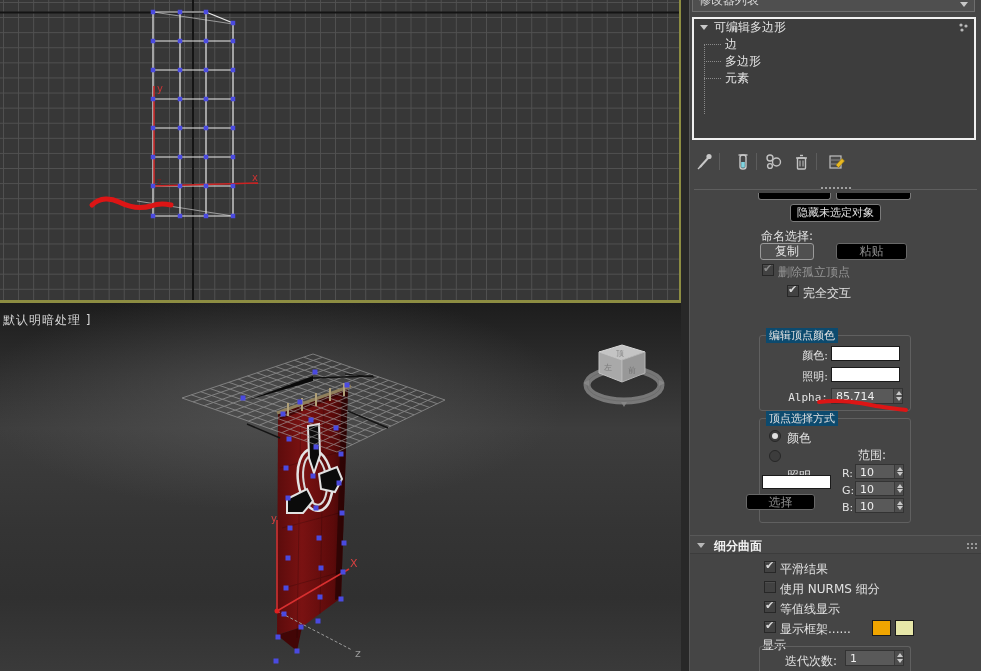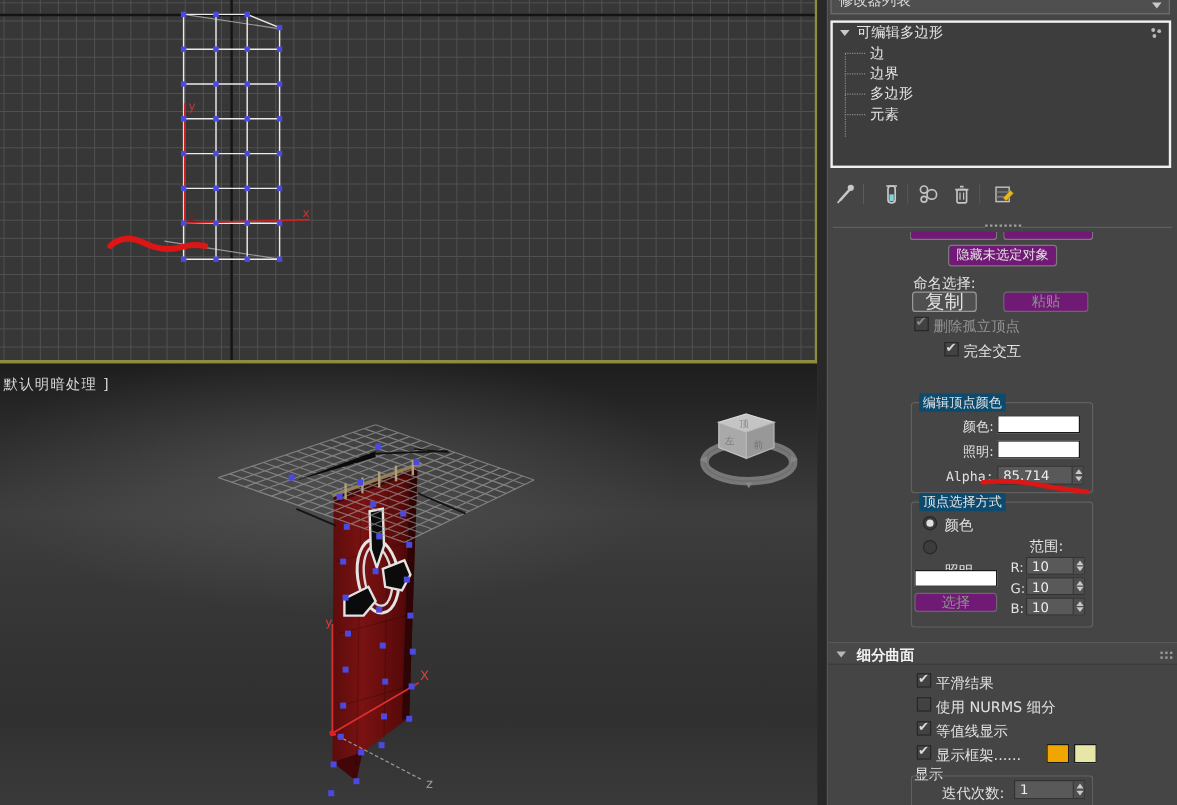--- a/index.html
+++ b/index.html
@@ -44,21 +44,21 @@
   .treeline { position:absolute; left:10px; top:25px; height:70px; border-left:1px dotted #8a8a8a; }
   .so-dots { position:absolute; right:4px; top:3px; }
 
   .toolbar { position:absolute; left:0; top:150px; width:100%; height:24px; }
   .tb-ic { position:absolute; top:2px; width:18px; height:20px; }
   .tb-sep { position:absolute; top:3px; width:1px; height:17px; background:#2e2e2e; border-right:1px solid #5c5c5c; }
 
   .splitter { position:absolute; left:4px; right:4px; top:189px; border-top:1px solid #5e5e5e; }
   .splitter .grip { position:absolute; left:50%; top:-3px; width:30px; margin-left:-15px; border-top:2px dotted #a0a0a0; background:#454545; height:4px; }
 
-  .btn { position:absolute; background:#701a75; border:1px solid #7a7a7a; border-radius:3px; color:#e2e2e2; text-align:center; font-size:11px; overflow:hidden; }
+  .btn { position:absolute; background:#000000; border:1px solid #7a7a7a; border-radius:3px; color:#e2e2e2; text-align:center; font-size:11px; overflow:hidden; }
   .btn.bright { border-color:#9a9a9a; background:#505050; }
   .btn.dim { color:#8f8f8f; border-color:#686868; }
   .btn.partial { border-radius:0 0 3px 3px; border-top:none; height:7px; }
 
   .plabel { position:absolute; font-size:11px; color:#e2e2e2; white-space:nowrap; }
   .plabel.dim { color:#949494; }
 
   .chk { position:absolute; width:12px; height:12px; background:#424242; border:1px solid #272727; box-shadow:inset 0 1px 0 rgba(255,255,255,.07); }
   .chk .mark { position:absolute; left:0px; top:-3px; font-size:11px; color:#d8d8d8; }
   .chk.dim .mark { color:#8a8a8a; }
@@ -331,24 +331,20 @@
             <circle cx="9" cy="4" r="1.6" fill="#b8b8b8"></circle>
             <circle cx="5" cy="8" r="1.6" fill="#b8b8b8"></circle>
         </svg>
       </div>
       <div class="srow">
         <span class="stub"></span>
         <span class="lbl-child">边</span>
       </div>
       <div class="srow">
         <span class="stub"></span>
-        <span class="lbl-child">边界</span>
-      </div>
-      <div class="srow">
-        <span class="stub"></span>
         <span class="lbl-child">多边形</span>
       </div>
       <div class="srow">
         <span class="stub"></span>
         <span class="lbl-child">元素</span>
       </div>
     </div>
 
     <div class="toolbar">
       <svg class="tb-ic" style="left:6px">
@@ -386,21 +382,21 @@
 
     <div class="splitter">
         <span class="grip"></span>
       </div>
 
     <div class="btn partial" style="left:68px; top:193px; width:73px;"></div>
     <div class="btn partial" style="left:146px; top:193px; width:75px;"></div>
 
     <div class="btn" style="left:100px; top:204px; width:91px; height:18px; line-height:16px;">隐藏未选定对象</div>
     <div class="plabel" style="left:71px; top:228px; font-size:12px;">命名选择:</div>
-    <div class="btn bright" style="left:70px; top:243px; width:54px; height:17px; line-height:15px; font-size:16px;">复制</div>
+    <div class="btn bright" style="left:70px; top:243px; width:54px; height:17px; line-height:15px; font-size:12px;">复制</div>
     <div class="btn dim" style="left:146px; top:243px; width:71px; height:17px; line-height:15px; font-size:12px;">粘贴</div>
 
     <div class="chk dim" style="left:72px; top:264px;">
       <span class="mark">✔</span>
     </div>
     <div class="plabel dim" style="left:88px; top:264px; font-size:12px;">删除孤立顶点</div>
 
     <div class="chk" style="left:97px; top:285px;">
       <span class="mark">✔</span>
     </div>
@@ -443,21 +439,21 @@
       <span class="val">10</span>
       <span class="arrows"></span>
     </div>
     <div class="plabel" style="left:152px; top:501px;">B:</div>
     <div class="spin" style="left:165px; top:498px; width:49px; height:15px;">
       <span class="val">10</span>
       <span class="arrows"></span>
     </div>
 
     <div class="swatch" style="left:72px; top:475px; width:69px; height:14px;"></div>
-    <div class="btn dim" style="left:72px; top:494px; width:69px; height:16px; line-height:14px; font-size:12px;">选择</div>
+    <div class="btn dim" style="left:56px; top:494px; width:69px; height:16px; line-height:14px; font-size:12px;">选择</div>
 
     <div class="rhdr" style="top:535px;">
       <span class="tri"></span>
       <span class="ttl">细分曲面</span>
       <span class="grip"></span>
     </div>
 
     <div class="chk" style="left:74px; top:561px;">
       <span class="mark">✔</span>
     </div>

